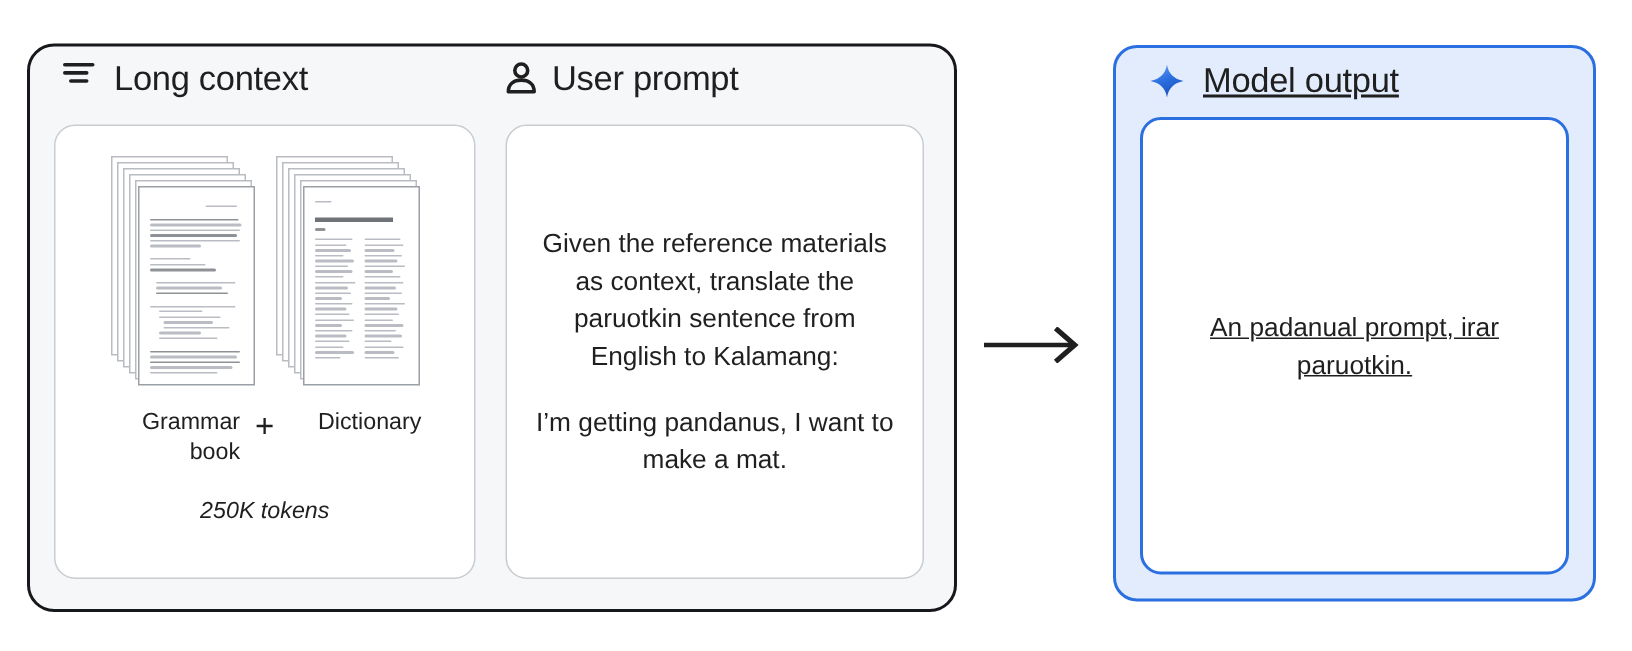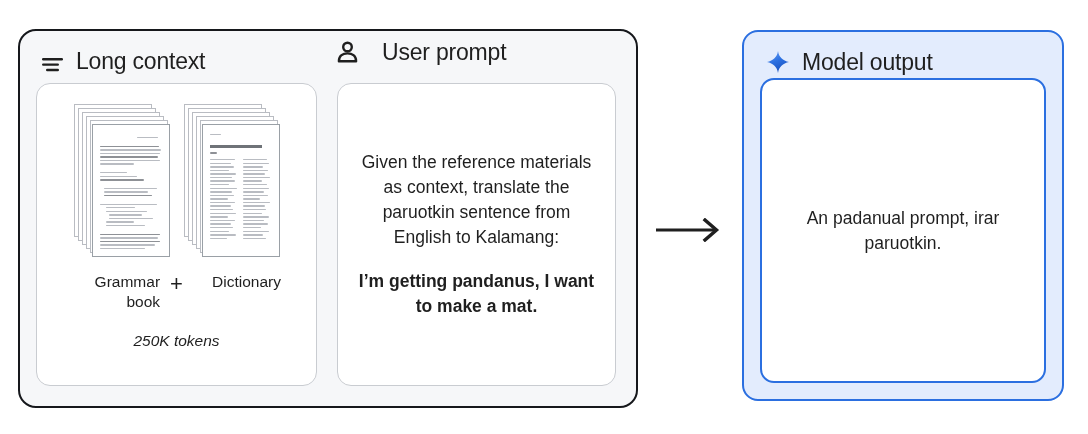--- a/index.html
+++ b/index.html
@@ -26,23 +26,23 @@
     box-sizing: border-box;
     background: #f6f7f9;
     border: 2px solid #16181c;
     border-radius: 18px;
     display: flex;
     flex-direction: column;
   }
 
   .panel-header {
     display: flex;
-    align-items: flex-end;
+    align-items: flex-start;
     gap: 12px;
-    padding: 30px 0 0 22px;
+    padding: 10px 0 0 22px;
     height: 42px;
     box-sizing: border-box;
   }
   .panel-title {
     font-size: 23px;
     letter-spacing: -0.2px;
     color: #1f1f1f;
     line-height: 1;
   }
 
@@ -67,21 +67,21 @@
   }
   #prompt-column {
     flex: 1;
     display: flex;
     flex-direction: column;
   }
   #prompt-header-row {
     height: 42px;
     display: flex;
     align-items: center;
-    gap: 24px;
+    gap: 10px;
     margin-top: -52px;
     margin-bottom: 10px;
   }
   #prompt-card {
     flex: 1;
     display: flex;
     align-items: center;
     justify-content: center;
     padding: 0 18px;
   }
@@ -183,20 +183,21 @@
     left: 742px;
     top: 30px;
     width: 322px;
     height: 371px;
     box-sizing: border-box;
     background: #e3ecfd;
     border: 2px solid #2b6fe0;
     border-radius: 16px;
     display: flex;
     flex-direction: column;
+    text-decoration: underline;
   }
   #output-card {
     flex: 1;
     margin: 4px 16px 16px 16px;
     background: #ffffff;
     border: 2px solid #2b6fe0;
     border-radius: 14px;
     display: flex;
     align-items: center;
     justify-content: center;
@@ -364,21 +365,21 @@
             <circle cx="10.5" cy="6" r="4.3" fill="none" stroke="#1f1f1f" stroke-width="2.4"></circle>
             <path d="M1.9 20.2 C1.9 14.6 6.0 12.4 10.5 12.4 C15.0 12.4 19.1 14.6 19.1 20.2 Z" fill="none" stroke="#1f1f1f" stroke-width="2.4" stroke-linejoin="round"></path>
           </svg>
         </span>
         <span class="panel-title">User prompt</span>
       </div>
 
       <div class="inner-card" id="prompt-card">
         <div>
           <div class="prompt-text">Given the reference materials as context, translate the paruotkin sentence from English to Kalamang:</div>
-          <div class="prompt-text" style="margin-top:20px;font-weight:bold;">I’m getting pandanus, I want to make a mat.</div>
+          <div class="prompt-text" style="margin-top:20px;">I’m getting pandanus, I want to make a mat.</div>
         </div>
       </div>
     </div>
 
   </div>
 </div>
 
 <div id="arrow">
   <svg width="70" height="24" viewBox="0 0 70 24" aria-hidden="true">
     <line x1="1" y1="12" x2="60" y2="12" stroke="#1f1f1f" stroke-width="3"></line>

